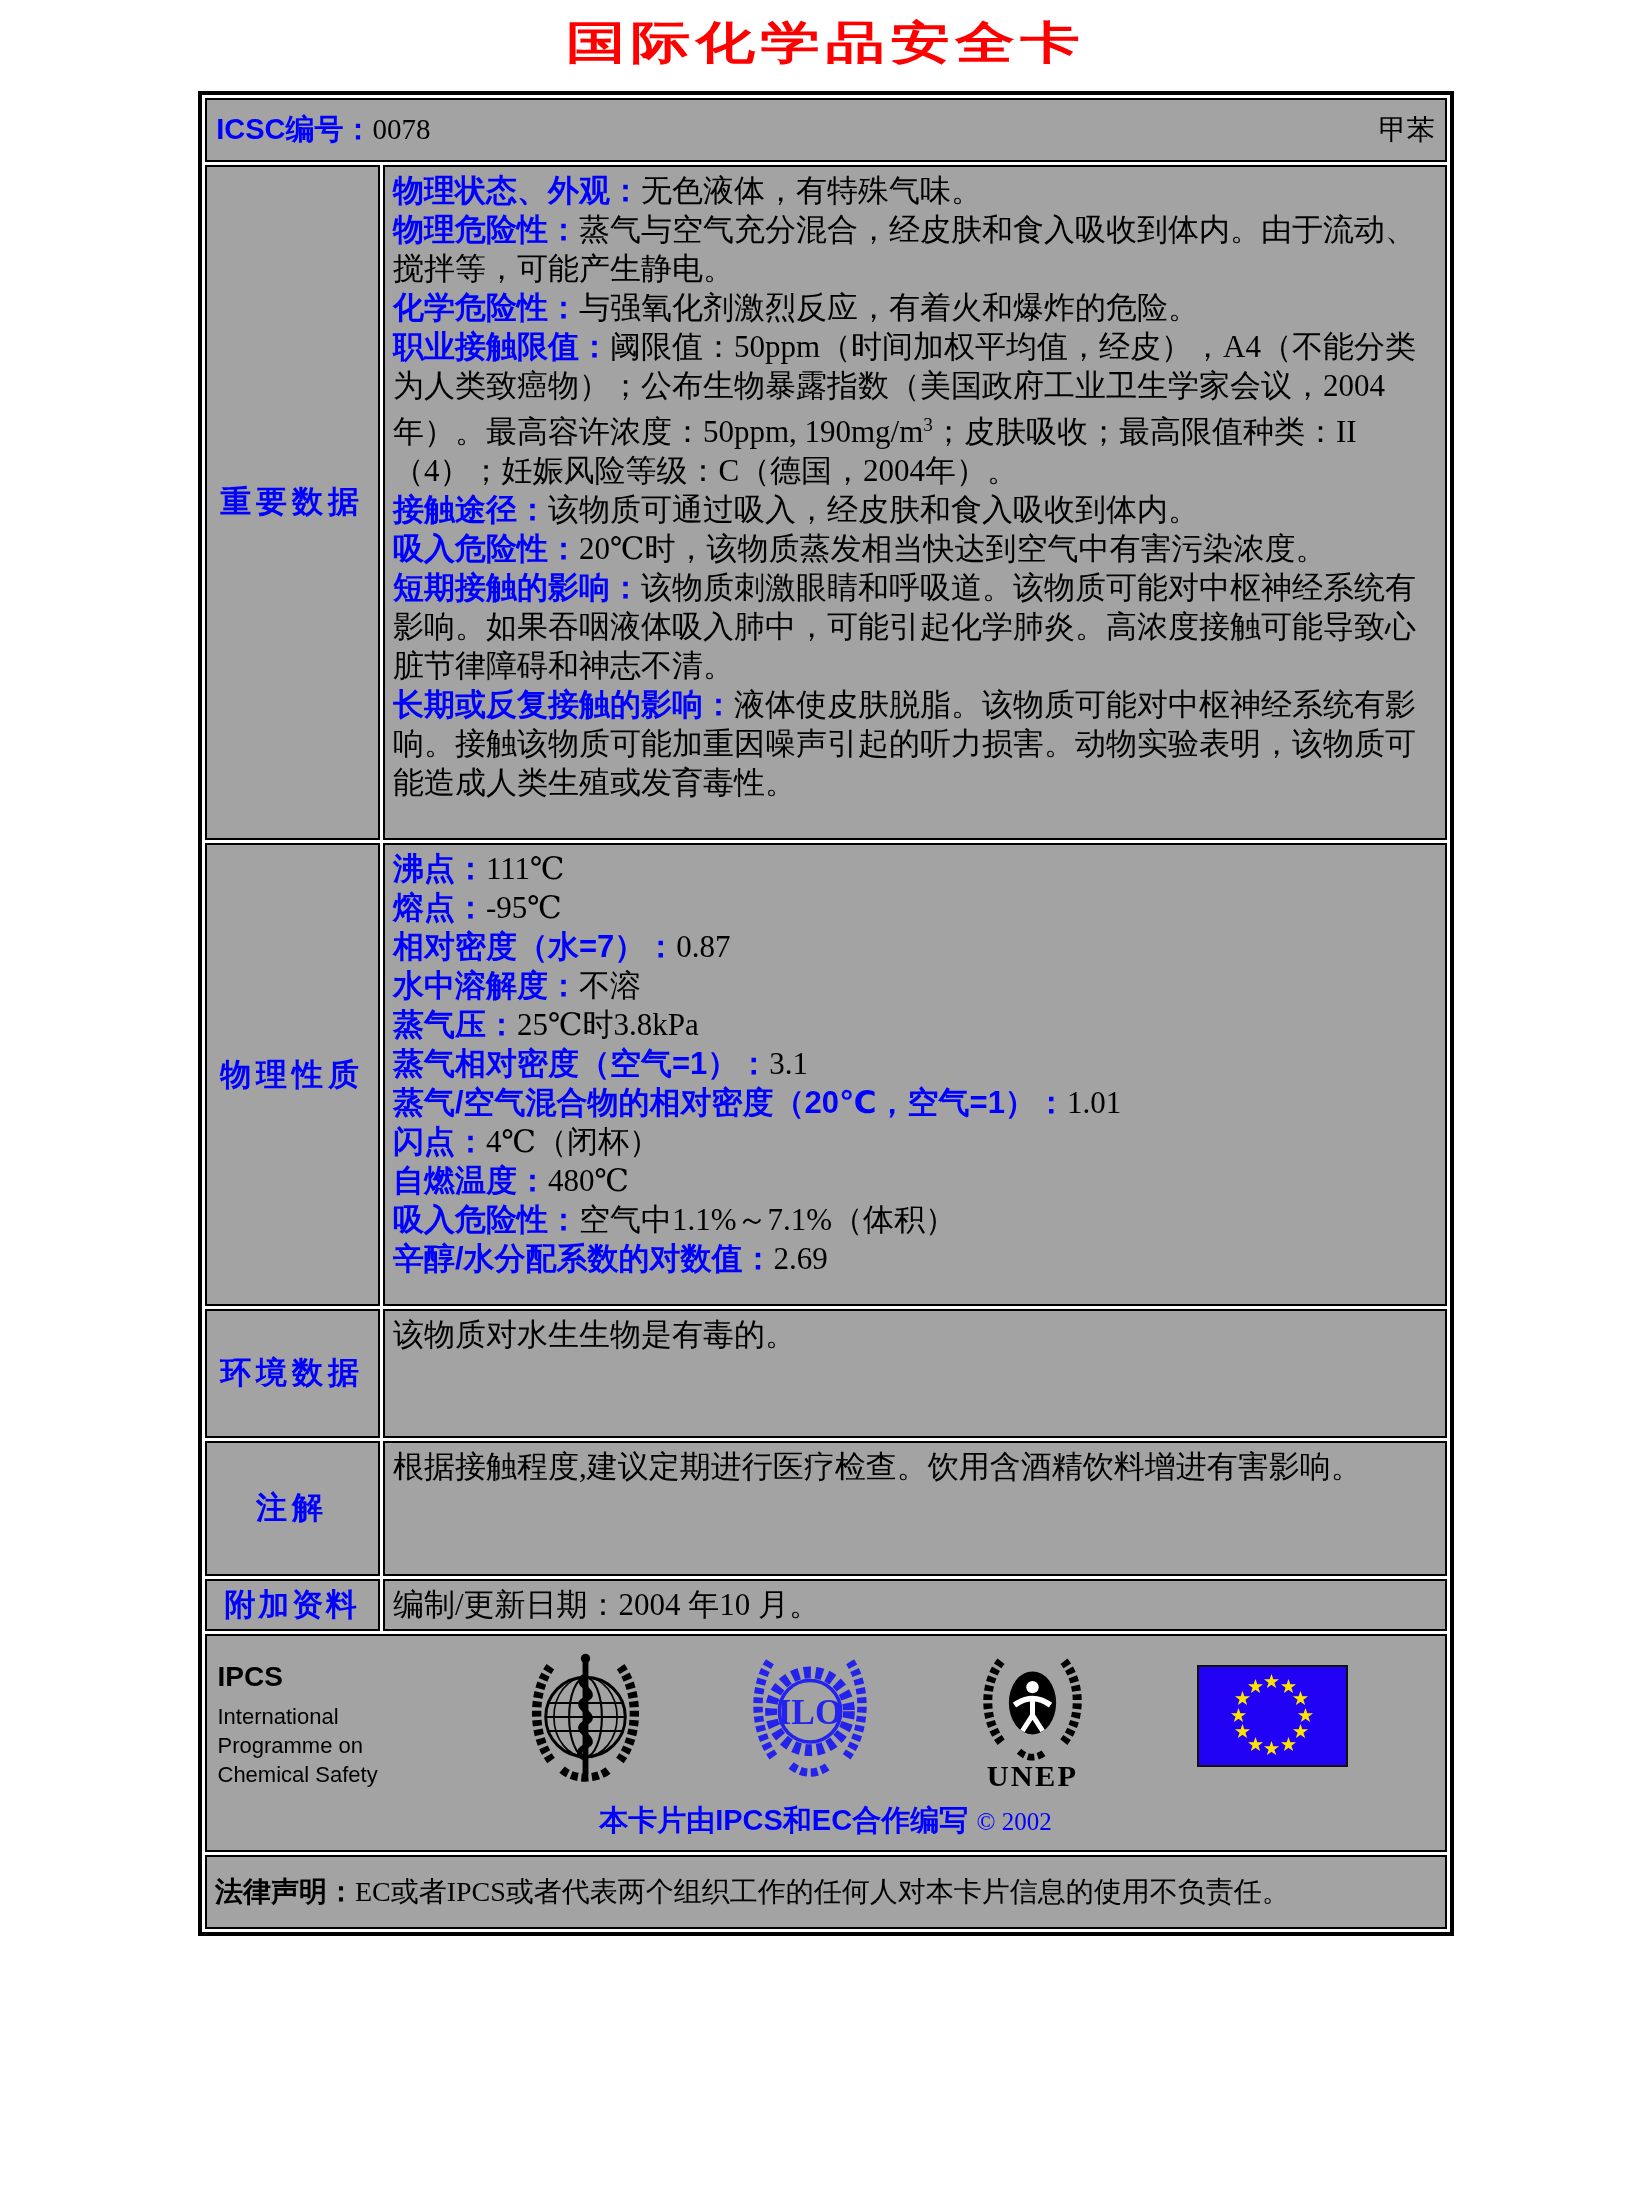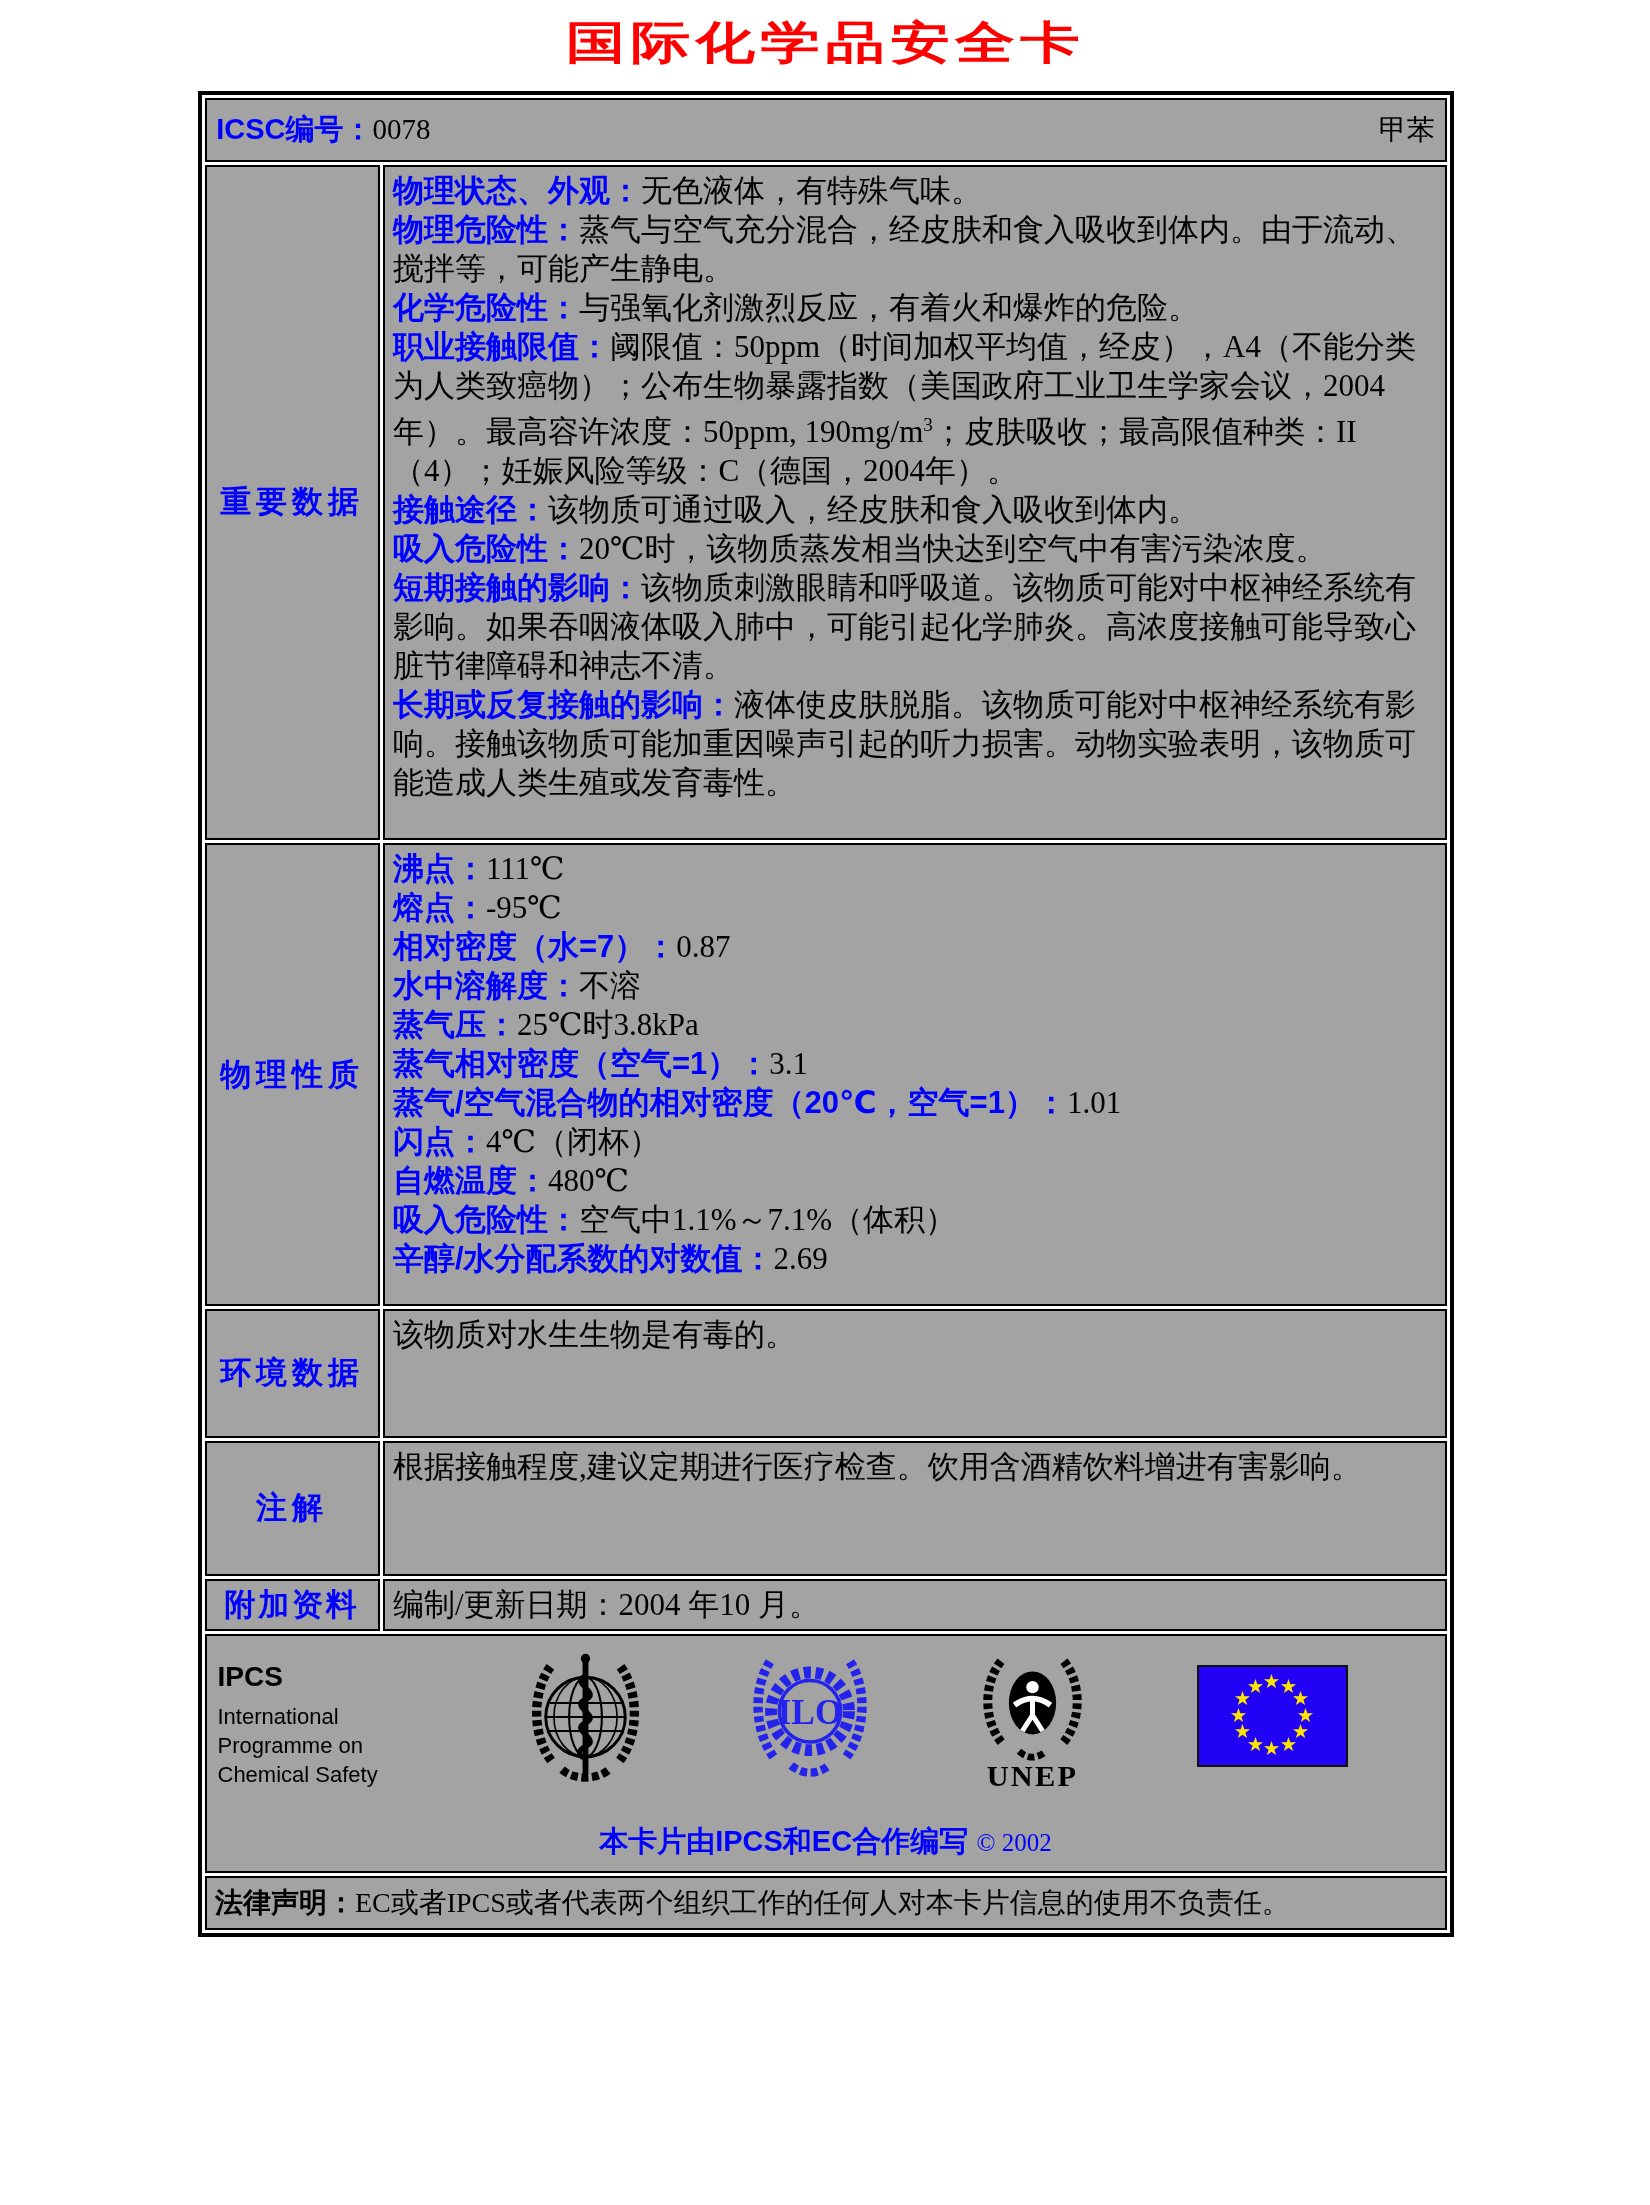--- a/index.html
+++ b/index.html
@@ -67,28 +67,28 @@
   .logo-box{display:block;}
   .eu-flag{
     position:relative;width:151px;height:102px;margin-top:15.3px;
     background:var(--eu-flag-blue);border:2.1px solid #111;
   }
   .eu-star{
     position:absolute;color:var(--eu-star-yellow);font-size:19.5px;line-height:19.5px;
     font-family:"DejaVu Sans",sans-serif;transform:translate(-50%,-50%);
   }
   .credit-line{
-    text-align:center;margin-top:26px;color:var(--accent-blue);
+    text-align:center;margin-top:5px;color:var(--accent-blue);
   }
   .credit-main{
     font-family:"Liberation Sans","DejaVu Sans",sans-serif;
     font-weight:bold;font-size:29px;
   }
   .credit-year{font-size:25px;font-weight:normal;margin-left:8.4px;font-family:"Liberation Serif","DejaVu Serif",serif;}
-  .legal-cell{height:54px;vertical-align:middle;padding:5.6px 8.4px;}
+  .legal-cell{height:74px;vertical-align:middle;padding:5.6px 8.4px;}
   .legal-label{
     font-family:"Liberation Sans","DejaVu Sans",sans-serif;
     font-weight:bold;font-size:28px;color:#000;
   }
   .legal-text{font-size:28px;color:#000;}
   svg text{font-family:"Liberation Serif","DejaVu Serif",serif;}
 </style>
 </head>
 <body>
 

